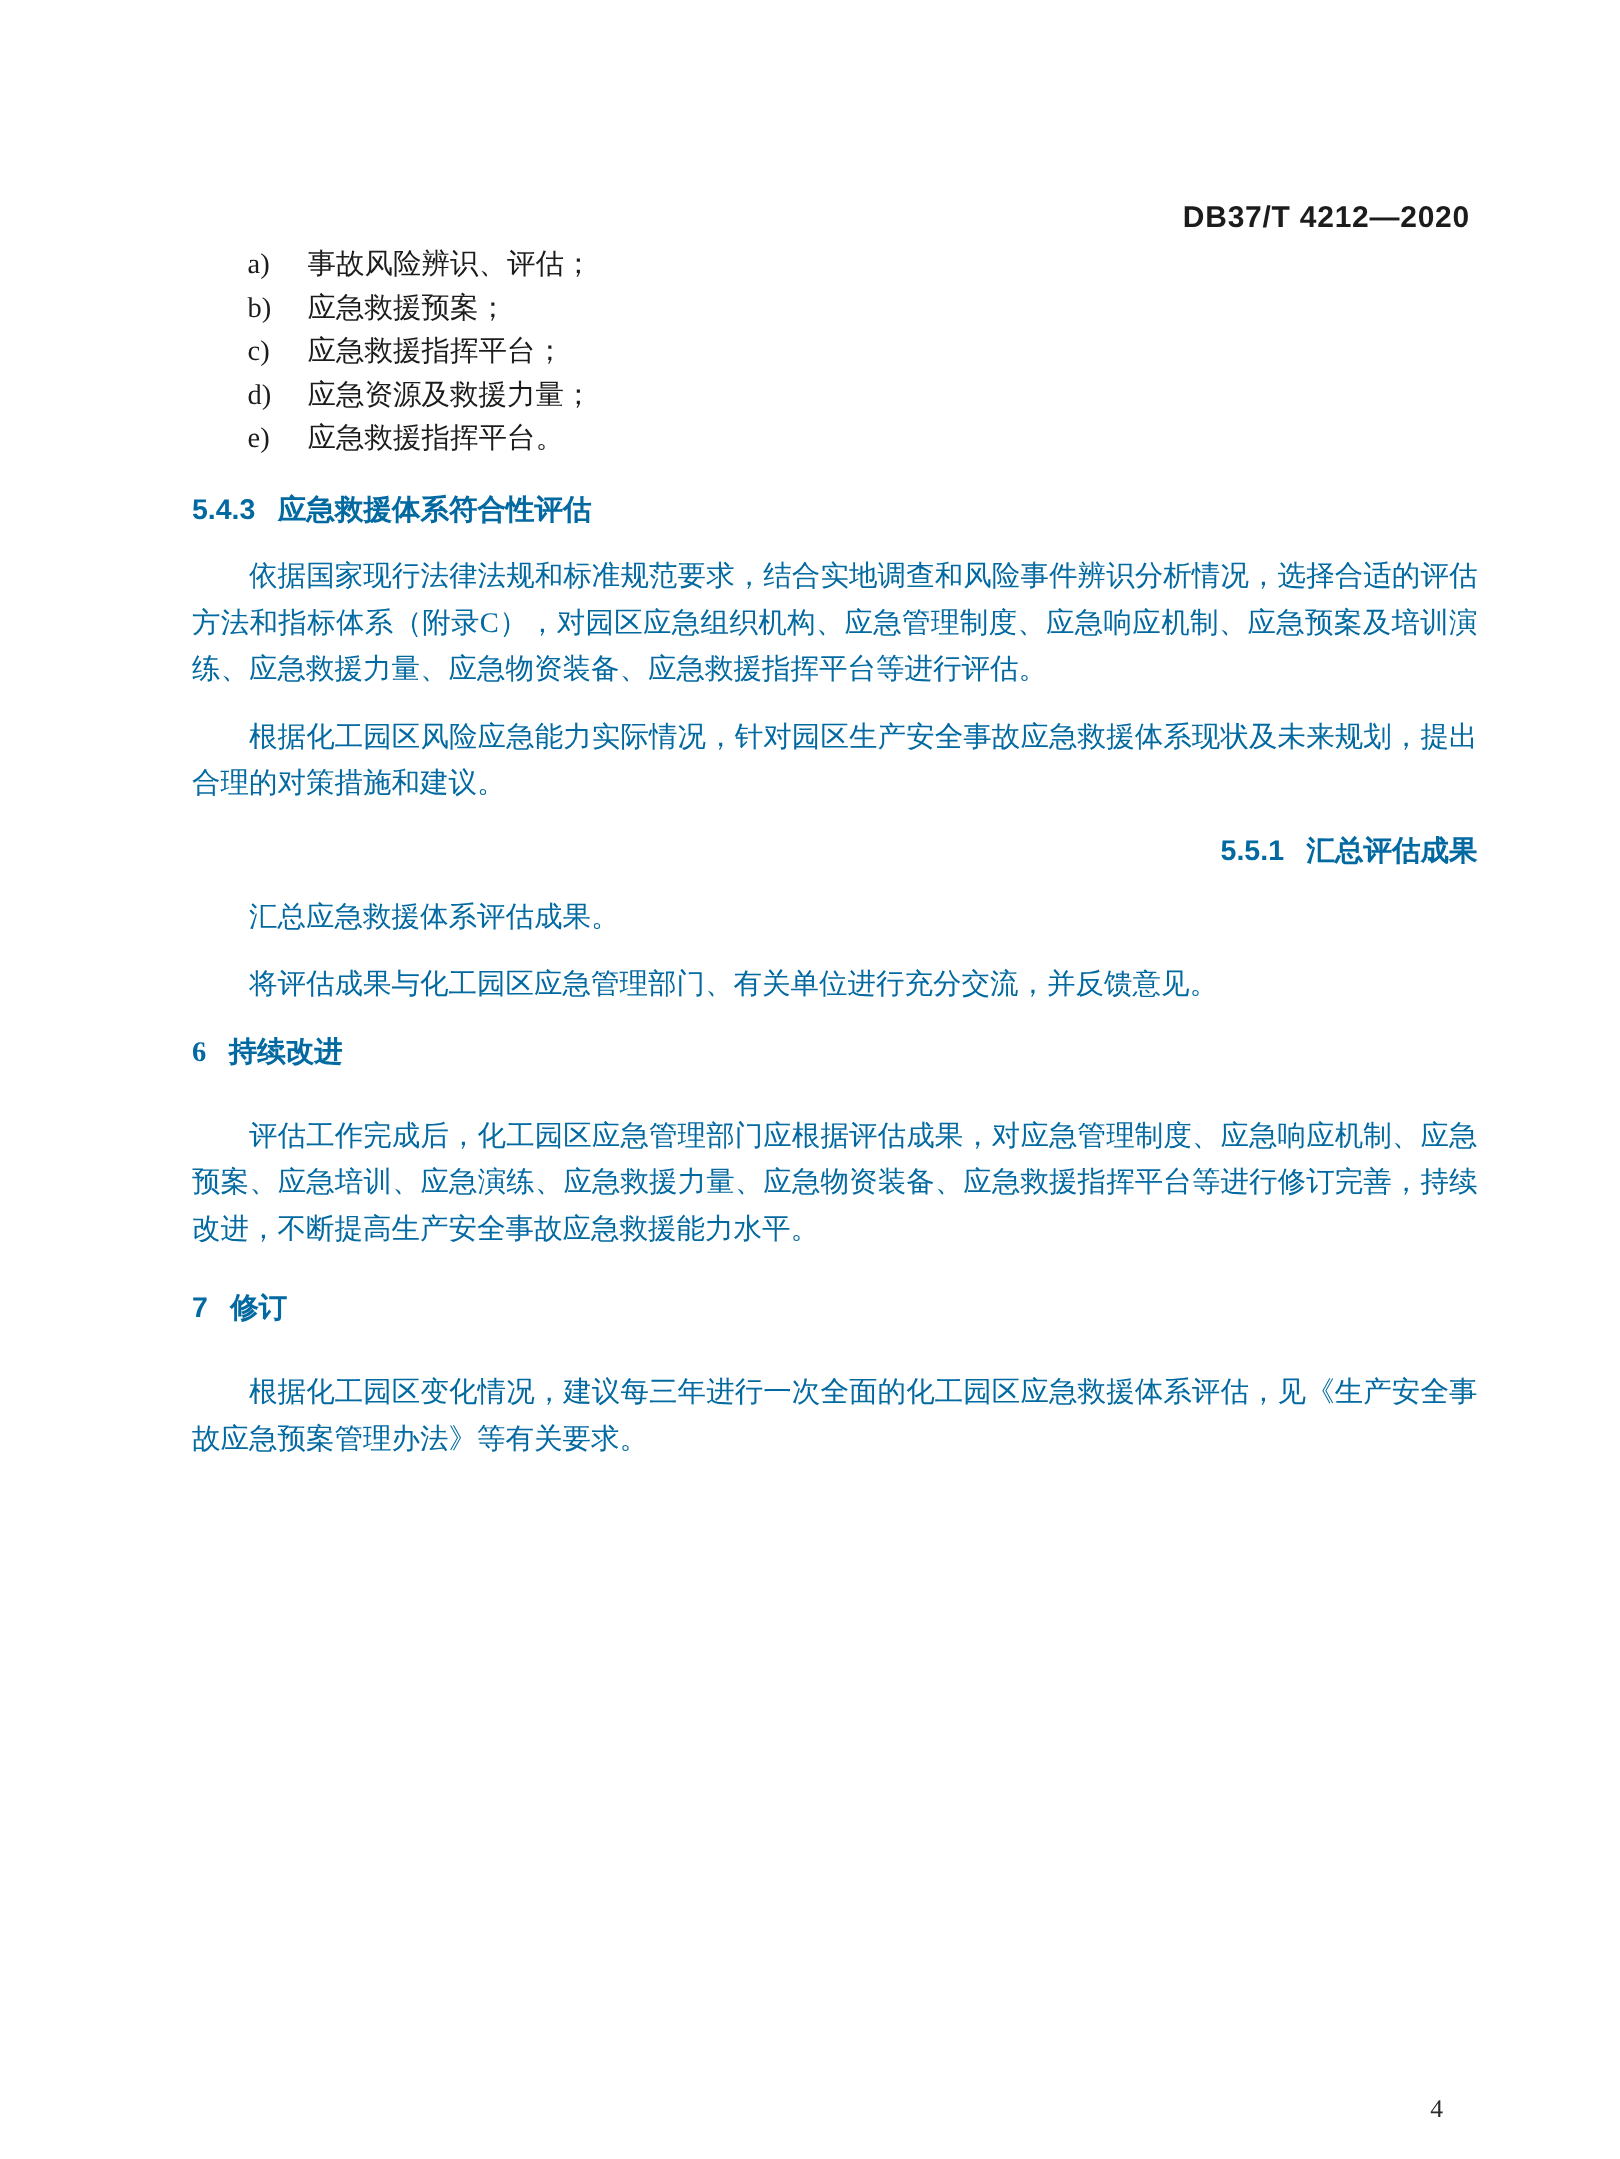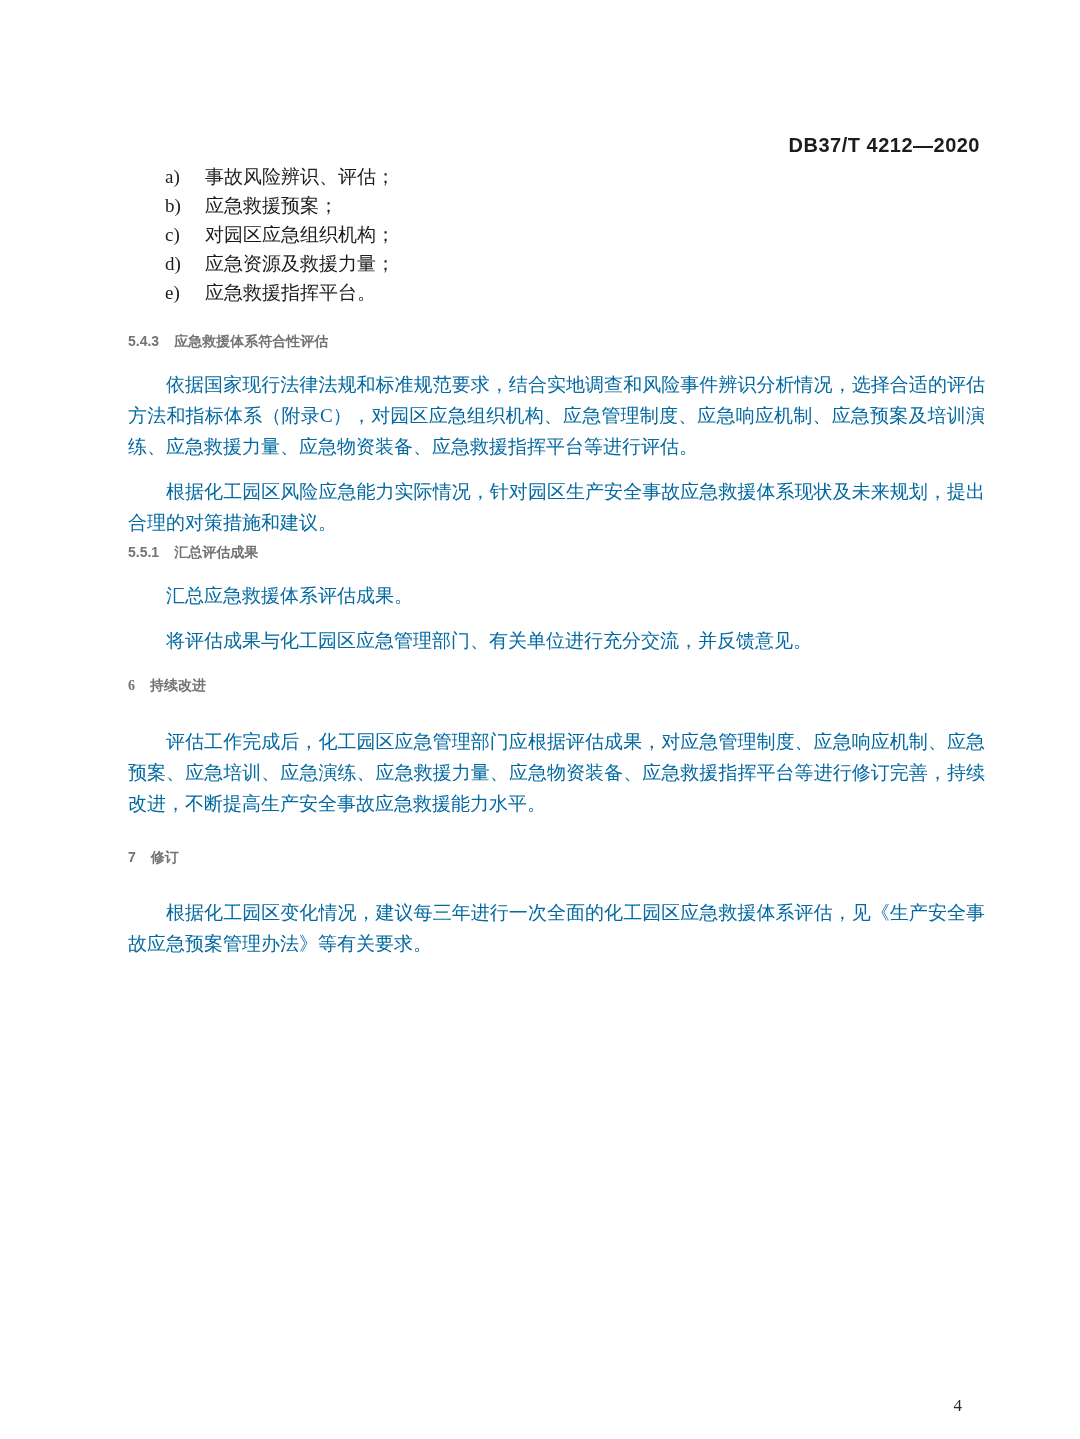--- a/index.html
+++ b/index.html
@@ -46,29 +46,29 @@
     font-size: 19px;
     line-height: 29px;
   }
   ul.letter-list .marker {
     flex: 0 0 40px;
     font-family: "Liberation Serif", "DejaVu Serif", serif;
   }
   .sec-heading {
     font-family: "Liberation Sans", "DejaVu Sans", sans-serif;
     font-weight: bold;
-    font-size: 14px;
+    font-size: 19px;
     line-height: 28px;
-    color: #737373;
+    color: #0369a1;
   }
   .sec-heading .sec-num { margin-right: 15px; }
   .h-543 { margin-top: 20px; }
   .h-544 { margin-top: 14px; }
   .h-55  { margin-top: 16px; }
-  .h-551 { margin-top: 0; }
+  .h-551 { margin-top: 16px; text-align: right; }
   .h-552 { margin-top: 12px; }
   .h-6   { margin-top: 16px; font-family: Liberation Serif, serif; }
   .h-7   { margin-top: 24px; }
   .para {
     margin: 14px 0 0 0;
     font-size: 19px;
     line-height: 31px;
     text-align: justify;
     text-indent: 2em;
     color: #0369a1;
@@ -96,21 +96,21 @@
       <li>
         <span class="marker">a)</span>
         <span>事故风险辨识、评估；</span>
       </li>
       <li>
         <span class="marker">b)</span>
         <span>应急救援预案；</span>
       </li>
       <li>
         <span class="marker">c)</span>
-        <span>对园区应急组织机构；</span>
+        <span>应急救援指挥平台；</span>
       </li>
       <li>
         <span class="marker">d)</span>
         <span>应急资源及救援力量；</span>
       </li>
       <li>
         <span class="marker">e)</span>
         <span>应急救援指挥平台。</span>
       </li>
     </ul>

